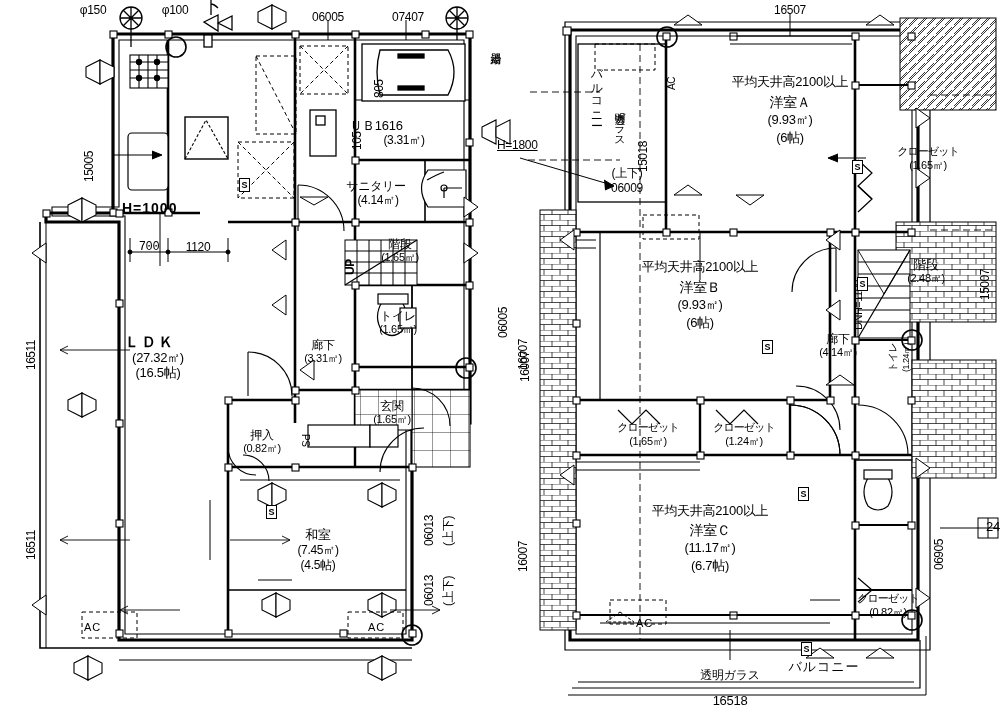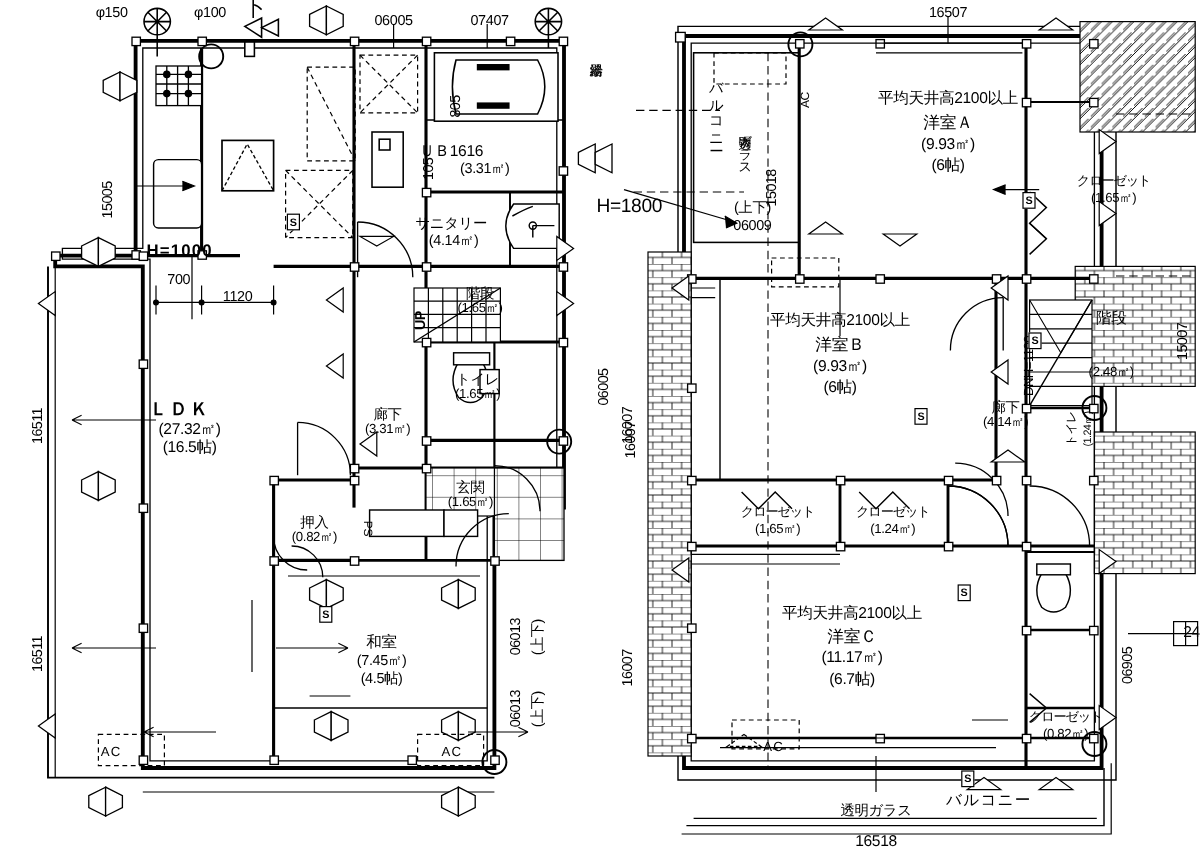--- a/index.html
+++ b/index.html
@@ -474,21 +474,21 @@
 <div class="lbl c" style="left:93px;top:4px;">φ150</div>
 <div class="lbl c" style="left:175px;top:4px;">φ100</div>
 <div class="lbl c" style="left:328px;top:11px;">06005</div>
 <div class="lbl c" style="left:408px;top:11px;">07407</div>
 
 <div class="rot90" style="left:372px;top:98px;">805</div>
 <div class="rot90" style="left:350px;top:150px;">105</div>
 <div class="rot90" style="left:82px;top:182px;">15005</div>
 
 <div class="lbl big" style="left:122px;top:201px;">H=1000</div>
-<div class="lbl c" style="left:149px;top:227px;">700</div>
+<div class="lbl c" style="left:149px;top:241px;font-family:Liberation Mono, monospace;">700</div>
 <div class="lbl c" style="left:198px;top:241px;">1120</div>
 
 <div class="vlbl" style="left:488px;top:45px;font-size:11px;">給湯器</div>
 
 <div class="lbl c" style="left:376px;top:119px;font-size:13px;">ＵＢ1616</div>
 <div class="lbl c" style="left:404px;top:134px;font-size:12px;">(3.31㎡)</div>
 
 <div class="lbl c" style="left:376px;top:180px;font-size:12px;">サニタリー</div>
 <div class="lbl c" style="left:378px;top:194px;font-size:12px;">(4.14㎡)</div>
 
@@ -538,37 +538,37 @@
 <div class="lbl c" style="left:790px;top:4px;">16507</div>
 
 <div class="vlbl" style="left:588px;top:60px;font-size:12px;letter-spacing:1px;">バルコニー</div>
 <div class="rot90" style="left:666px;top:90px;font-size:10px;">AC</div>
 
 <div class="lbl c" style="left:790px;top:75px;font-size:13px;">平均天井高2100以上</div>
 <div class="lbl c" style="left:790px;top:95px;font-size:14px;">洋室Ａ</div>
 <div class="lbl c" style="left:790px;top:113px;font-size:13px;">(9.93㎡)</div>
 <div class="lbl c" style="left:790px;top:131px;font-size:13px;">(6帖)</div>
 
-<div class="lbl" style="left:497px;top:164px;font-size:16px;">H=1800</div>
+<div class="lbl" style="left:497px;top:139px;font-size:12px;text-decoration:underline;">H=1800</div>
 <div class="vlbl" style="left:612px;top:105px;font-size:11px;">透明ガラス</div>
 <div class="rot90" style="left:636px;top:172px;font-size:12px;">15018</div>
 <div class="lbl c" style="left:627px;top:167px;font-size:12px;">(上下)</div>
 <div class="lbl c" style="left:627px;top:182px;font-size:12px;">06009</div>
 
 <div class="lbl c" style="left:928px;top:146px;font-size:11px;letter-spacing:-1px;">クローゼット</div>
 <div class="lbl c" style="left:928px;top:160px;font-size:11px;">(1.65㎡)</div>
 
 <div class="lbl c" style="left:700px;top:260px;font-size:13px;">平均天井高2100以上</div>
 <div class="lbl c" style="left:700px;top:280px;font-size:14px;">洋室Ｂ</div>
 <div class="lbl c" style="left:700px;top:298px;font-size:13px;">(9.93㎡)</div>
 <div class="lbl c" style="left:700px;top:316px;font-size:13px;">(6帖)</div>
 
 <div class="rot90" style="left:852px;top:330px;font-size:11px;">DNH=1100</div>
 <div class="lbl c" style="left:926px;top:258px;font-size:13px;">階段</div>
-<div class="lbl c" style="left:926px;top:273px;font-size:11px;margin-top:32px;">(2.48㎡)</div>
+<div class="lbl c" style="left:926px;top:273px;font-size:11px;">(2.48㎡)</div>
 
 <div class="lbl c" style="left:838px;top:333px;font-size:12px;">廊下</div>
 <div class="lbl c" style="left:838px;top:347px;font-size:11px;">(4.14㎡)</div>
 
 <div class="rot90" style="left:886px;top:372px;font-size:10px;">トイレ</div>
 <div class="rot90" style="left:900px;top:372px;font-size:9px;">(1.24㎡)</div>
 
 <div class="lbl c" style="left:648px;top:422px;font-size:11px;letter-spacing:-1px;">クローゼット</div>
 <div class="lbl c" style="left:648px;top:436px;font-size:11px;">(1.65㎡)</div>
 <div class="lbl c" style="left:744px;top:422px;font-size:11px;letter-spacing:-1px;">クローゼット</div>

